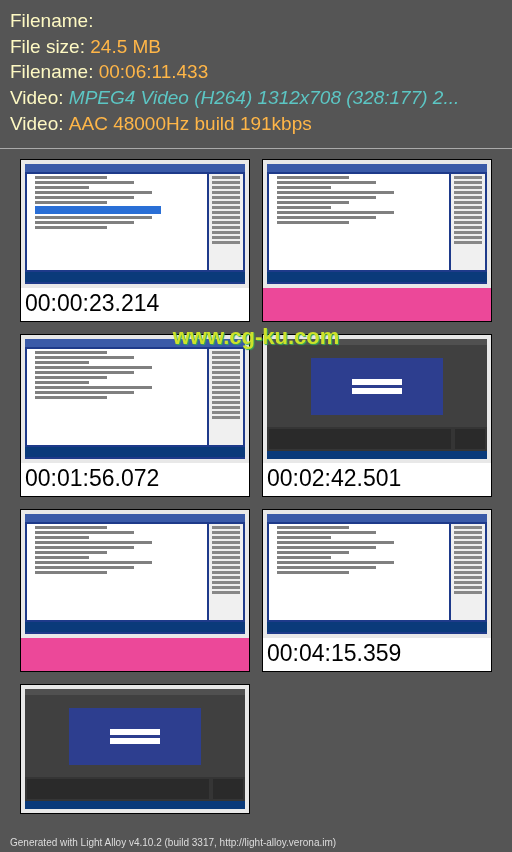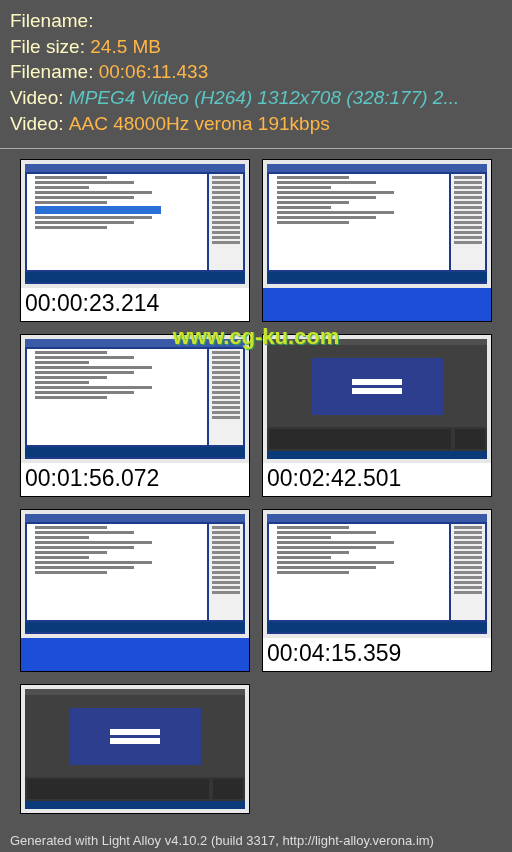--- a/index.html
+++ b/index.html
@@ -24,21 +24,21 @@
     border-bottom: 1px solid #aaa;
     margin: 0 0 6px 0;
   }
   .grid {
     display: grid;
     grid-template-columns: 1fr 1fr;
     gap: 12px;
     padding: 4px 20px 0 20px;
   }
   .thumb {
-    background: #1d4ed8;
+    background: #ec4899;
     border: 1px solid #000;
     display: flex;
     flex-direction: column;
   }
   .thumb-img {
     width: 100%;
     height: 128px;
     background: #e8e8e8;
     padding: 4px;
     position: relative;
@@ -125,21 +125,21 @@
     color: #000;
     font-size: 23px;
     padding: 2px 4px 4px 4px;
     font-family: Arial, sans-serif;
   }
   .footer {
     position: absolute;
     bottom: 4px;
     left: 10px;
     color: #ddd;
-    font-size: 13px;
+    font-size: 10px;
   }
   .wm-wrap { position:absolute; top:324px; left:0; width:100%; text-align:center; z-index:5; pointer-events:none;}
   .wm-wrap span { color:#cde22a; font-weight:bold; font-size:22px; text-shadow:1px 1px 1px #3a5; }
 </style>
 </head>
 <body>
 
 <div class="meta">
   <div class="meta-row">
     <span class="meta-label">Filename: </span>
@@ -151,21 +151,21 @@
   <div class="meta-row">
     <span class="meta-label">Filename: </span>
     <span class="meta-value">00:06:11.433</span>
   </div>
   <div class="meta-row">
     <span class="meta-label">Video: </span>
     <span class="meta-value cyan">MPEG4 Video (H264) 1312x708 (328:177) 2...</span>
   </div>
   <div class="meta-row">
     <span class="meta-label">Video: </span>
-    <span class="meta-value">AAC 48000Hz verona 191kbps</span>
+    <span class="meta-value">AAC 48000Hz build 191kbps</span>
   </div>
 </div>
 
 <div class="divider"></div>
 
 <div class="grid" id="grid">
     <div class="thumb">
       <div class="thumb-img">
         <div class="ide">
           <div class="ide-top"></div>

